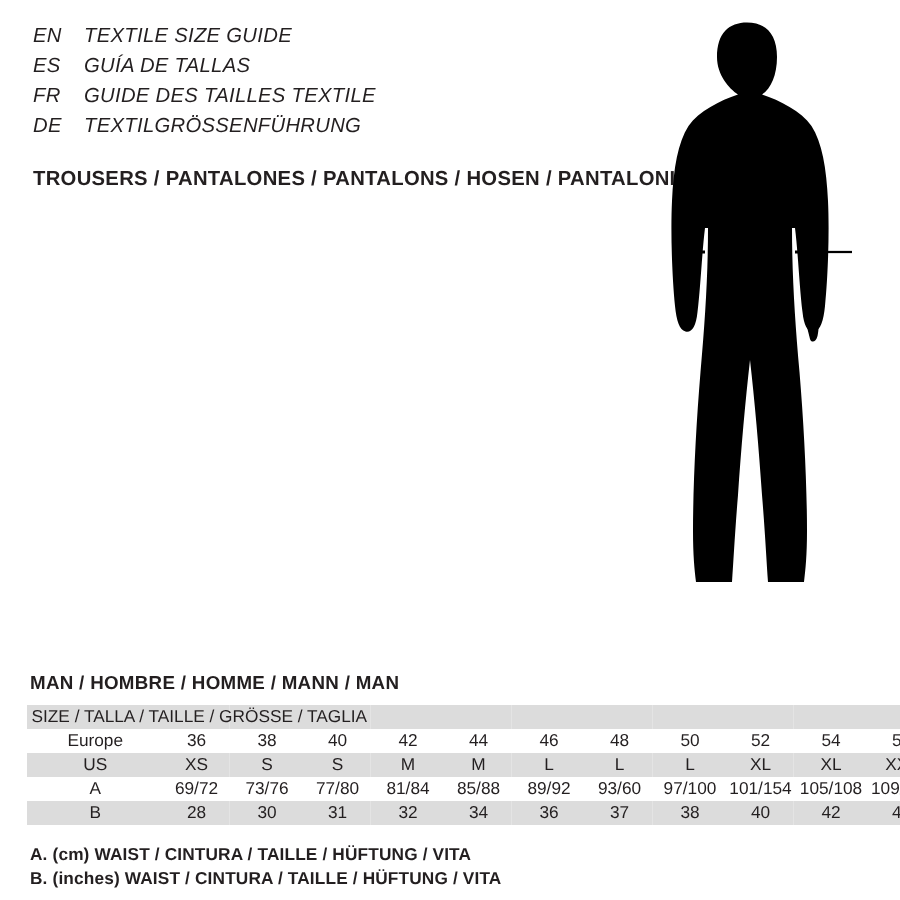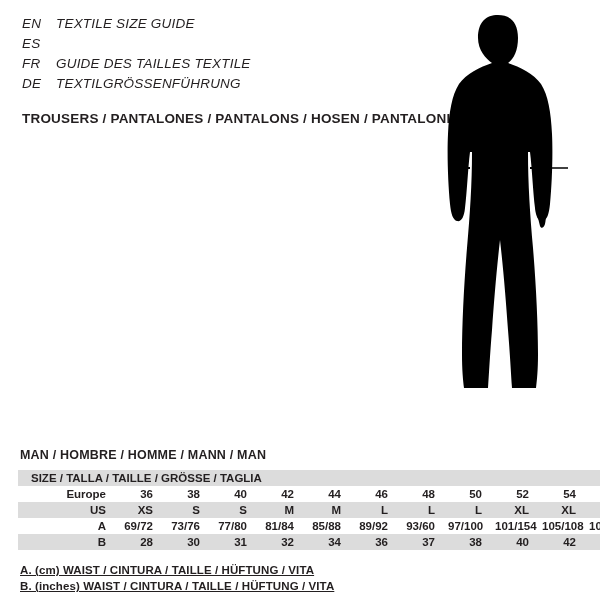--- a/index.html
+++ b/index.html
@@ -82,52 +82,52 @@
     letter-spacing: 0.2px;
     margin: 0 0 8px 2px;
   }
   table.size-table {
     border-collapse: collapse;
     width: 566px;
     font-size: 11.5px;
     table-layout: fixed;
   }
   table.size-table td, table.size-table th {
-    text-align: right;
-    padding: 2px 0 2px 13px;
-    font-weight: bold;
+    text-align: center;
+    padding: 2px 0 2px 3px;
+    font-weight: normal;
     white-space: nowrap;
   }
   table.size-table tr.shaded td,
   table.size-table tr.shaded th {
     background: #dcdcdc;
   }
   .col-label { width: 88px; }
   .col-data  { width: 47px; }
 
   .footnotes {
     margin-top: 12px;
     margin-left: 2px;
     font-size: 11.5px;
     line-height: 16px;
     font-weight: bold;
     letter-spacing: 0.1px;
-    text-decoration: underline;
   }
 </style>
 </head>
 <body>
 
 <div class="lang-block">
   <div class="lang-row">
     <span class="lang-code">EN</span>
     <span class="lang-text">TEXTILE SIZE GUIDE</span>
   </div>
   <div class="lang-row">
     <span class="lang-code">ES</span>
+    <span class="lang-text">GUÍA DE TALLAS</span>
   </div>
   <div class="lang-row">
     <span class="lang-code">FR</span>
     <span class="lang-text">GUIDE DES TAILLES TEXTILE</span>
   </div>
   <div class="lang-row">
     <span class="lang-code">DE</span>
     <span class="lang-text">TEXTILGRÖSSENFÜHRUNG</span>
   </div>
 </div>

